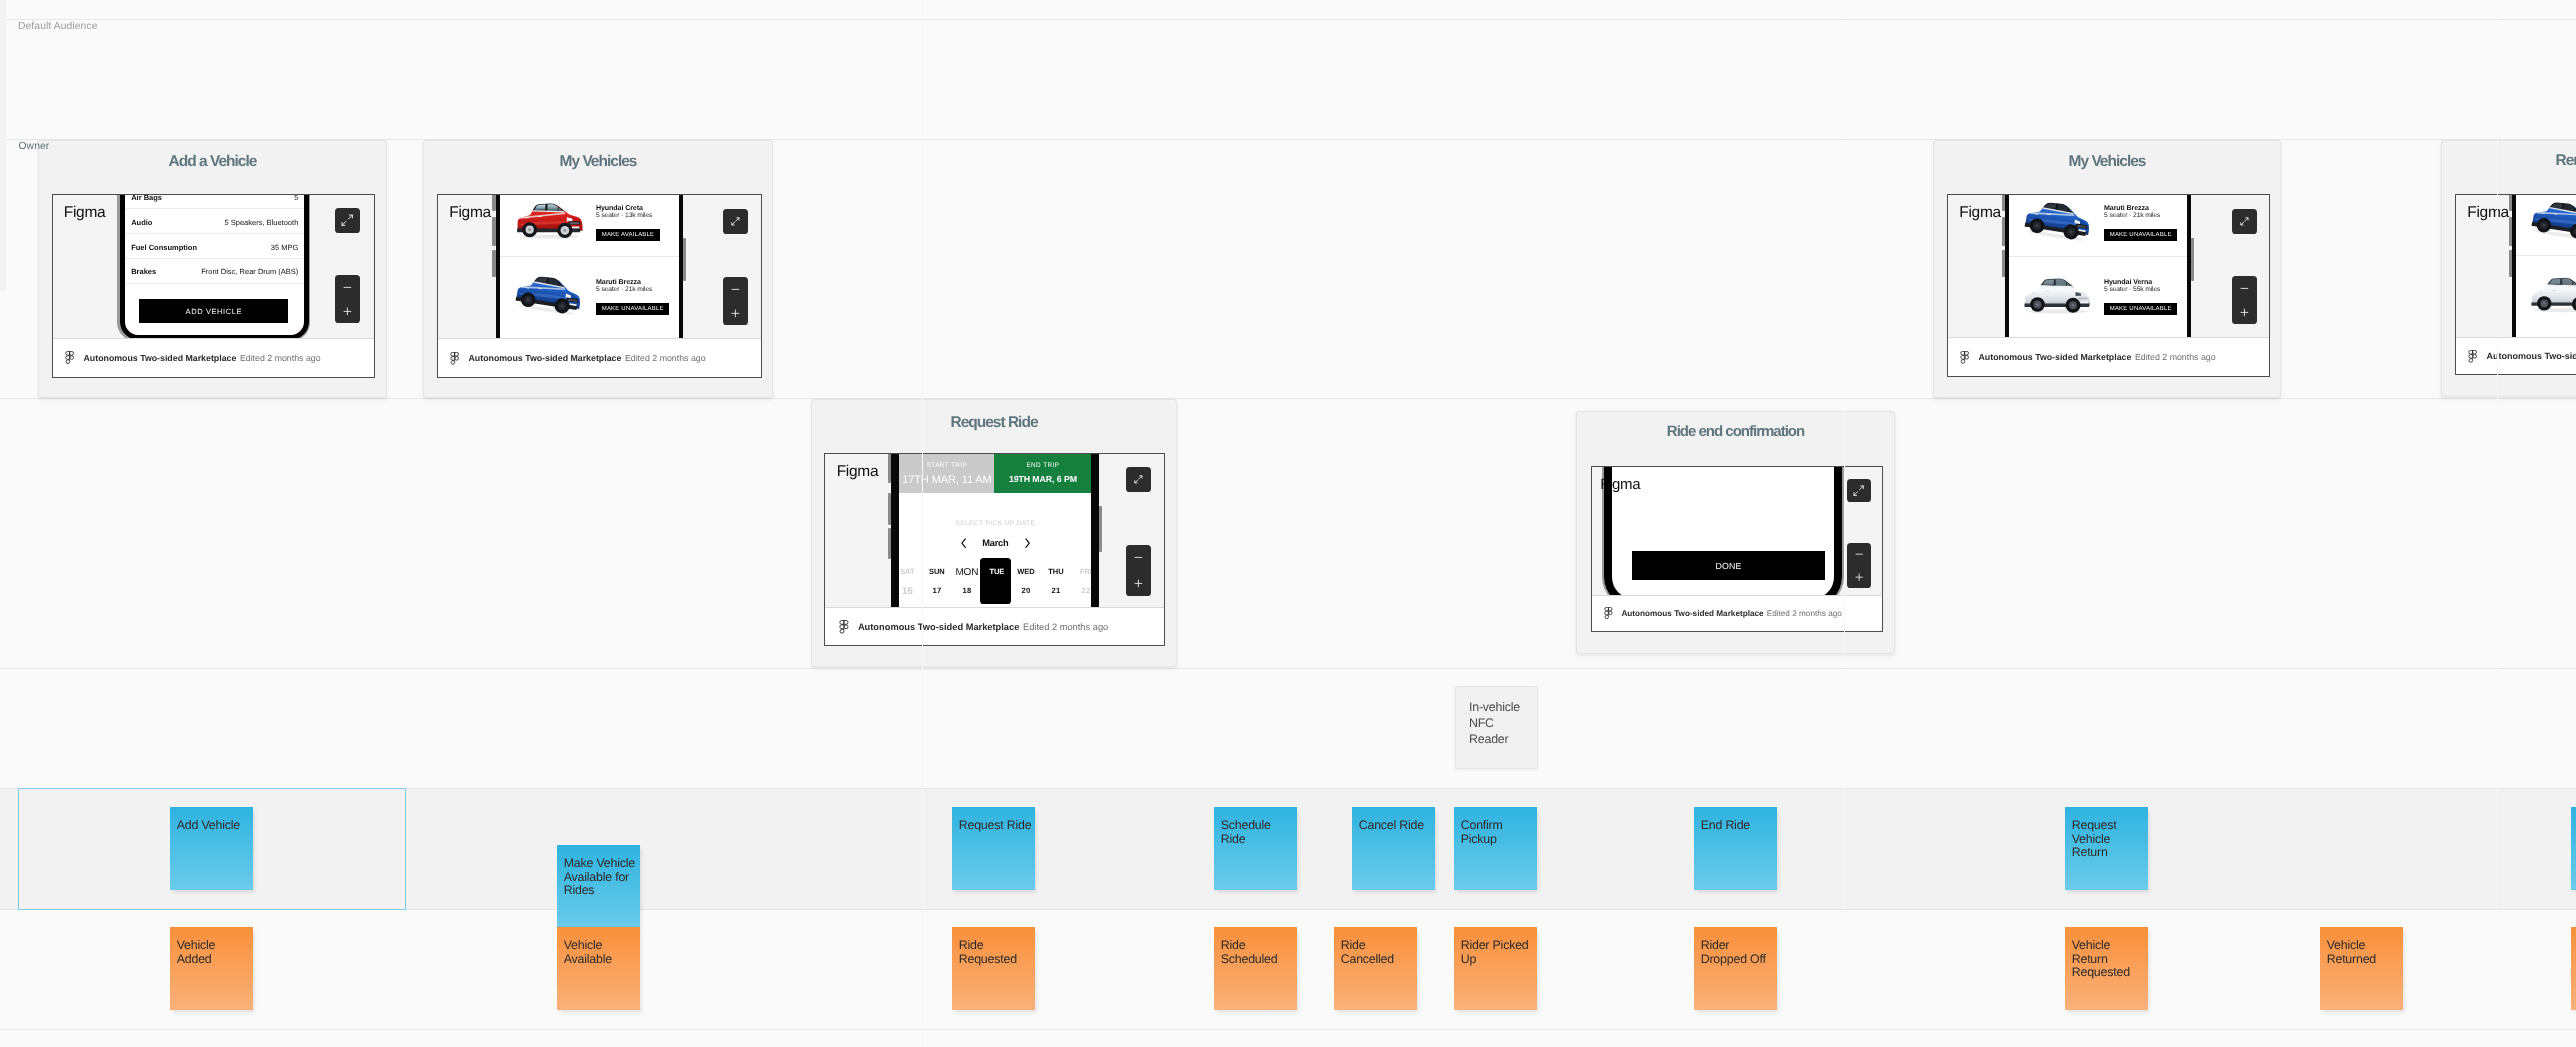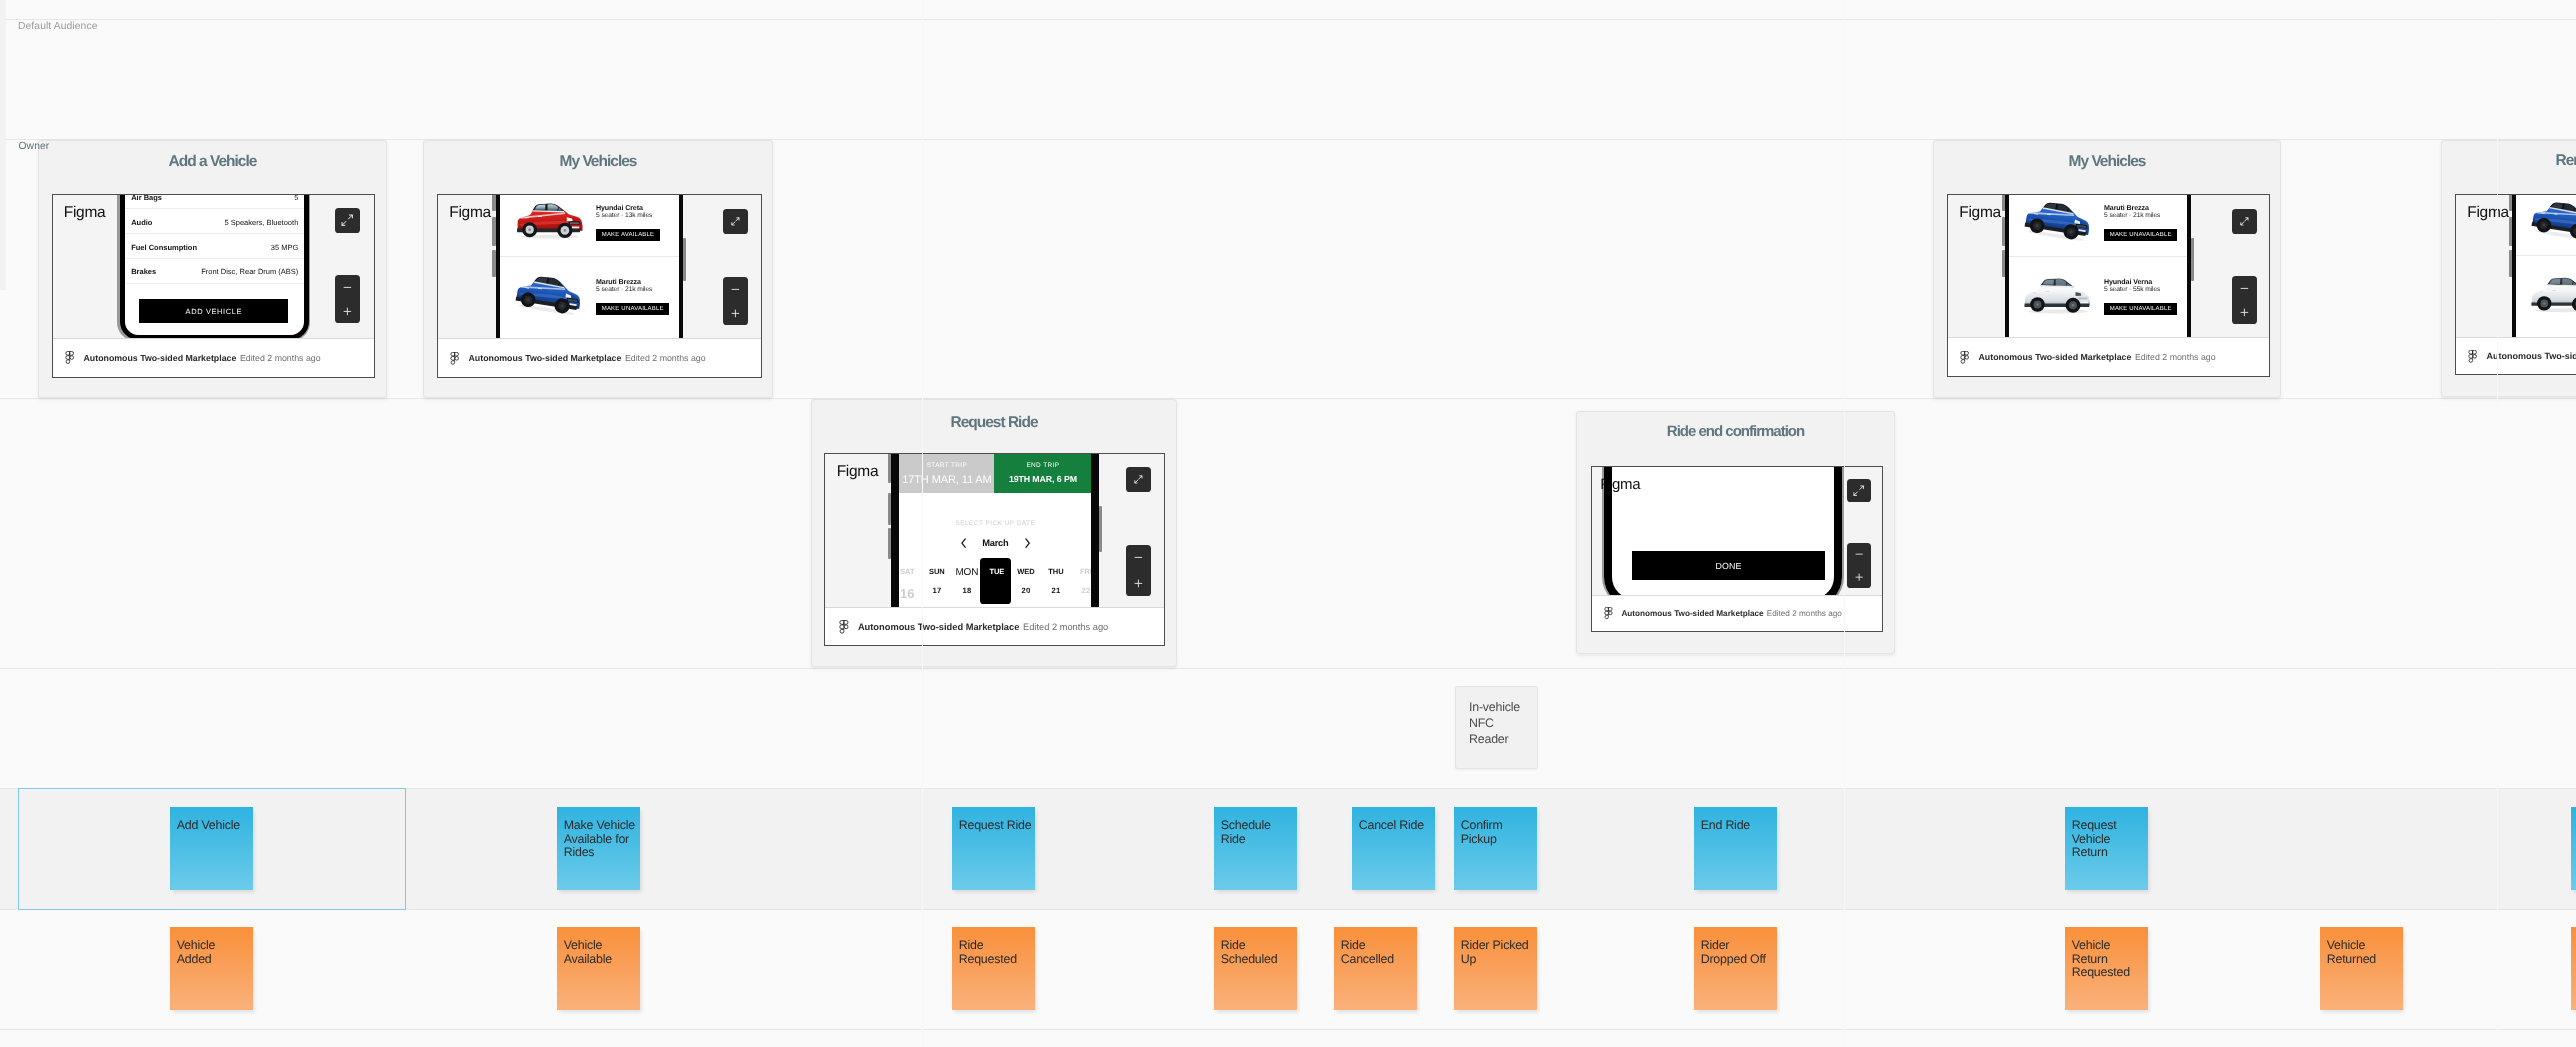--- a/index.html
+++ b/index.html
@@ -578,21 +578,21 @@
             </svg>
         <span style="font-size:9.3px;font-weight:bold;color:#111;vertical-align:middle;letter-spacing:-0.2px;">March</span>
         <svg width="5.2" height="10.3" viewBox="0 0 10 20" fill="none" stroke="#0d0d0d" stroke-width="2.3" stroke-linecap="round" stroke-linejoin="round" style="vertical-align:middle;margin-left:14px;position:relative;top:-0.5px;">
               <path d="M1.7 1.8 8.3 10l-6.6 8.2"></path>
             </svg>
       </div>
       <div style="position:absolute;left:0;top:0;width:192px;height:154px;">
         <div style="position:absolute;left:81px;top:104px;width:31px;height:46px;background:#000;border-radius:3.6px;"></div>
         <div style="position:absolute;left:-8.6px;top:0;width:33px;text-align:center;">
           <span style="position:absolute;left:0;right:0;top:113px;font-size:7.5px;font-weight:bold;color:#cfcfcf;letter-spacing:-0.1px;">SAT</span>
-          <span style="position:absolute;left:0;right:0;top:132px;font-size:13px;font-weight:bold;color:#cfcfcf;">16</span>
+          <span style="position:absolute;left:0;right:0;top:132px;font-size:10px;font-weight:bold;color:#cfcfcf;">16</span>
         </div>
         <div style="position:absolute;left:21px;top:0;width:33px;text-align:center;">
           <span style="position:absolute;left:0;right:0;top:113px;font-size:7.5px;font-weight:bold;color:#111;letter-spacing:-0.1px;">SUN</span>
           <span style="position:absolute;left:0;right:0;top:132px;font-size:7.7px;font-weight:bold;color:#111;">17</span>
         </div>
         <div style="position:absolute;left:51px;top:0;width:33px;text-align:center;">
           <span style="position:absolute;left:0;right:0;top:113px;font-size:10px;font-weight:normal;color:#111;letter-spacing:-0.1px;">MON</span>
           <span style="position:absolute;left:0;right:0;top:132px;font-size:7.7px;font-weight:bold;color:#111;">18</span>
         </div>
         <div style="position:absolute;left:81px;top:0;width:33px;text-align:center;">
@@ -700,21 +700,21 @@
   </div>
 </div>
 
 <div class="greynote" style="left:1455px;top:686px;width:83px;height:83px;">
   <span style="left:13px;top:12.4px;">In-vehicle<br>NFC<br>Reader</span>
 </div>
 
 <div class="sticky blue" style="left:170px;top:807px;">
   <span>Add Vehicle</span>
 </div>
-<div class="sticky blue" style="left:557px;top:807px;">
+<div class="sticky blue" style="left:557px;top:845px;">
   <span>Make Vehicle<br>Available for<br>Rides</span>
 </div>
 <div class="sticky blue" style="left:952px;top:807px;">
   <span>Request Ride</span>
 </div>
 <div class="sticky blue" style="left:1214px;top:807px;">
   <span>Schedule<br>Ride</span>
 </div>
 <div class="sticky blue" style="left:1352px;top:807px;">
   <span>Cancel Ride</span>

